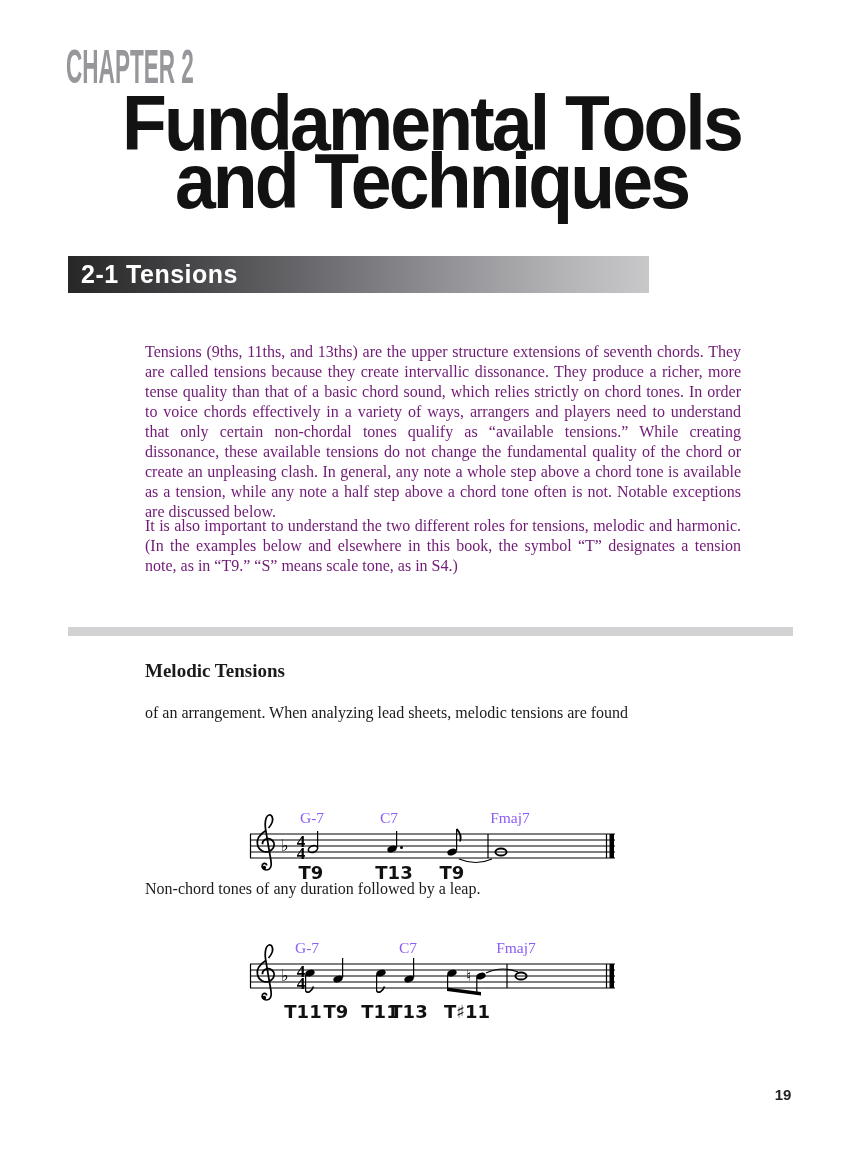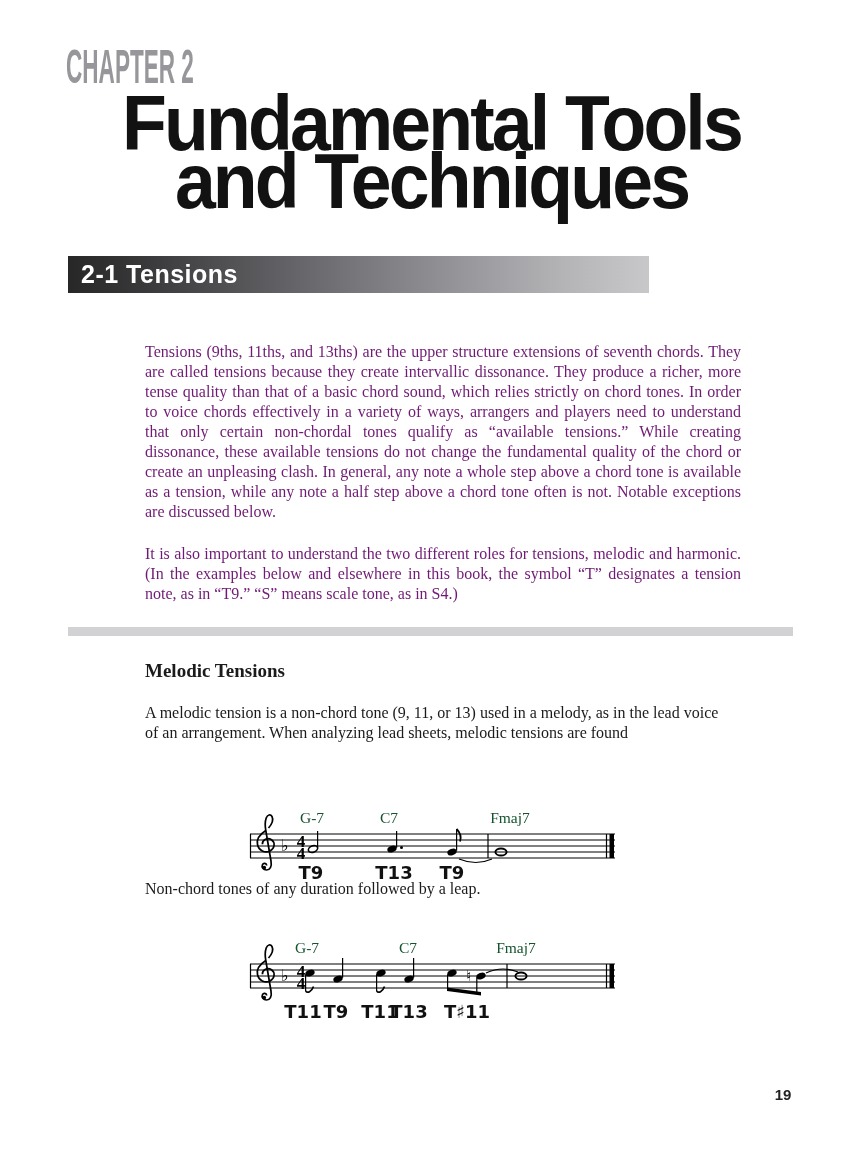--- a/index.html
+++ b/index.html
@@ -15,39 +15,39 @@
     letter-spacing:-3px;color:#121212;transform:scaleX(0.94);transform-origin:center top;}
 
   .section-bar{position:absolute;left:68px;top:256px;width:581px;height:37px;box-sizing:border-box;
     background:linear-gradient(90deg,#272727 0%,#3a3a3c 14%,#6a6a6e 42%,#97979b 68%,#b5b5b8 86%,#c8c8ca 100%);
     color:#ffffff;font-family:"Liberation Sans",sans-serif;font-weight:700;font-size:25px;
     line-height:37px;padding-left:13px;letter-spacing:0.5px;}
 
   .body-par{position:absolute;left:145px;width:596px;font-size:16px;line-height:20px;
     text-align:justify;color:#701a75;}
   .par-1{top:342px;}
-  .par-2{top:544px;}
+  .par-2{top:516px;}
 
   .divider{position:absolute;left:68px;top:627px;width:725px;height:9px;background:#d2d2d4;}
 
   .subsection-title{position:absolute;left:145px;top:660px;font-size:19px;font-weight:700;}
 
   .intro{position:absolute;left:145px;top:703px;width:610px;font-size:16px;line-height:20px;}
 
   .caption{position:absolute;left:145px;font-size:16px;}
   .caption-1{top:784px;}
   .caption-2{top:880px;}
 
   .example{position:absolute;left:248px;width:372px;}
   .example-1{top:803px;height:90px;}
   .example-2{top:933px;height:94px;}
   .example svg{position:absolute;left:0;top:0;}
 
   .chord-label{position:absolute;top:6px;transform:translateX(-50%);
-    font-family:"Liberation Serif",serif;font-size:15.5px;color:#14532d;white-space:nowrap;}
+    font-family:"Liberation Serif",serif;font-size:15.5px;color:#8b5cf6;white-space:nowrap;}
   .tension-label{position:absolute;transform:translateX(-50%);
     font-family:"DejaVu Sans","Liberation Sans",sans-serif;font-size:18px;font-weight:700;
     color:#111;white-space:nowrap;}
   .example-1 .tension-label{top:59px;}
   .example-2 .tension-label{top:68px;}
 
   .page-number{position:absolute;left:768px;top:1086px;width:30px;text-align:center;
     font-family:"Liberation Sans",sans-serif;font-weight:700;font-size:15px;color:#222;}
 
   .staff-stroke{stroke:#000;fill:none;}
@@ -69,21 +69,20 @@
   </div>
 
   <div class="body-par par-1">Tensions (9ths, 11ths, and 13ths) are the upper structure extensions of seventh chords. They are called tensions because they create intervallic dissonance. They produce a richer, more tense quality than that of a basic chord sound, which relies strictly on chord tones. In order to voice chords effectively in a variety of ways, arrangers and players need to understand that only certain non-chordal tones qualify as “available tensions.” While creating dissonance, these available tensions do not change the fundamental quality of the chord or create an unpleasing clash. In general, any note a whole step above a chord tone is available as a tension, while any note a half step above a chord tone often is not. Notable exceptions are discussed below.</div>
   <div class="body-par par-2">It is also important to understand the two different roles for tensions, melodic and harmonic. (In the examples below and elsewhere in this book, the symbol “T” designates a tension note, as in “T9.” “S” means scale tone, as in S4.)</div>
 
   <div class="divider"></div>
 
   <div class="subsection-title">Melodic Tensions</div>
 
   <div class="intro">
-    <div>A melodic tension is a non-chord tone (9, 11, or 13) used in a melody, as in the lead voice</div>
     <div>of an arrangement. When analyzing lead sheets, melodic tensions are found</div>
   </div>
 
 
   <div class="example example-1">
     <svg width="372" height="90" viewBox="0 0 372 90">
 
       <g stroke="#000" stroke-width="1">
         <line x1="2" y1="31" x2="367" y2="31"></line>
           <line x1="2" y1="37" x2="367" y2="37"></line>

